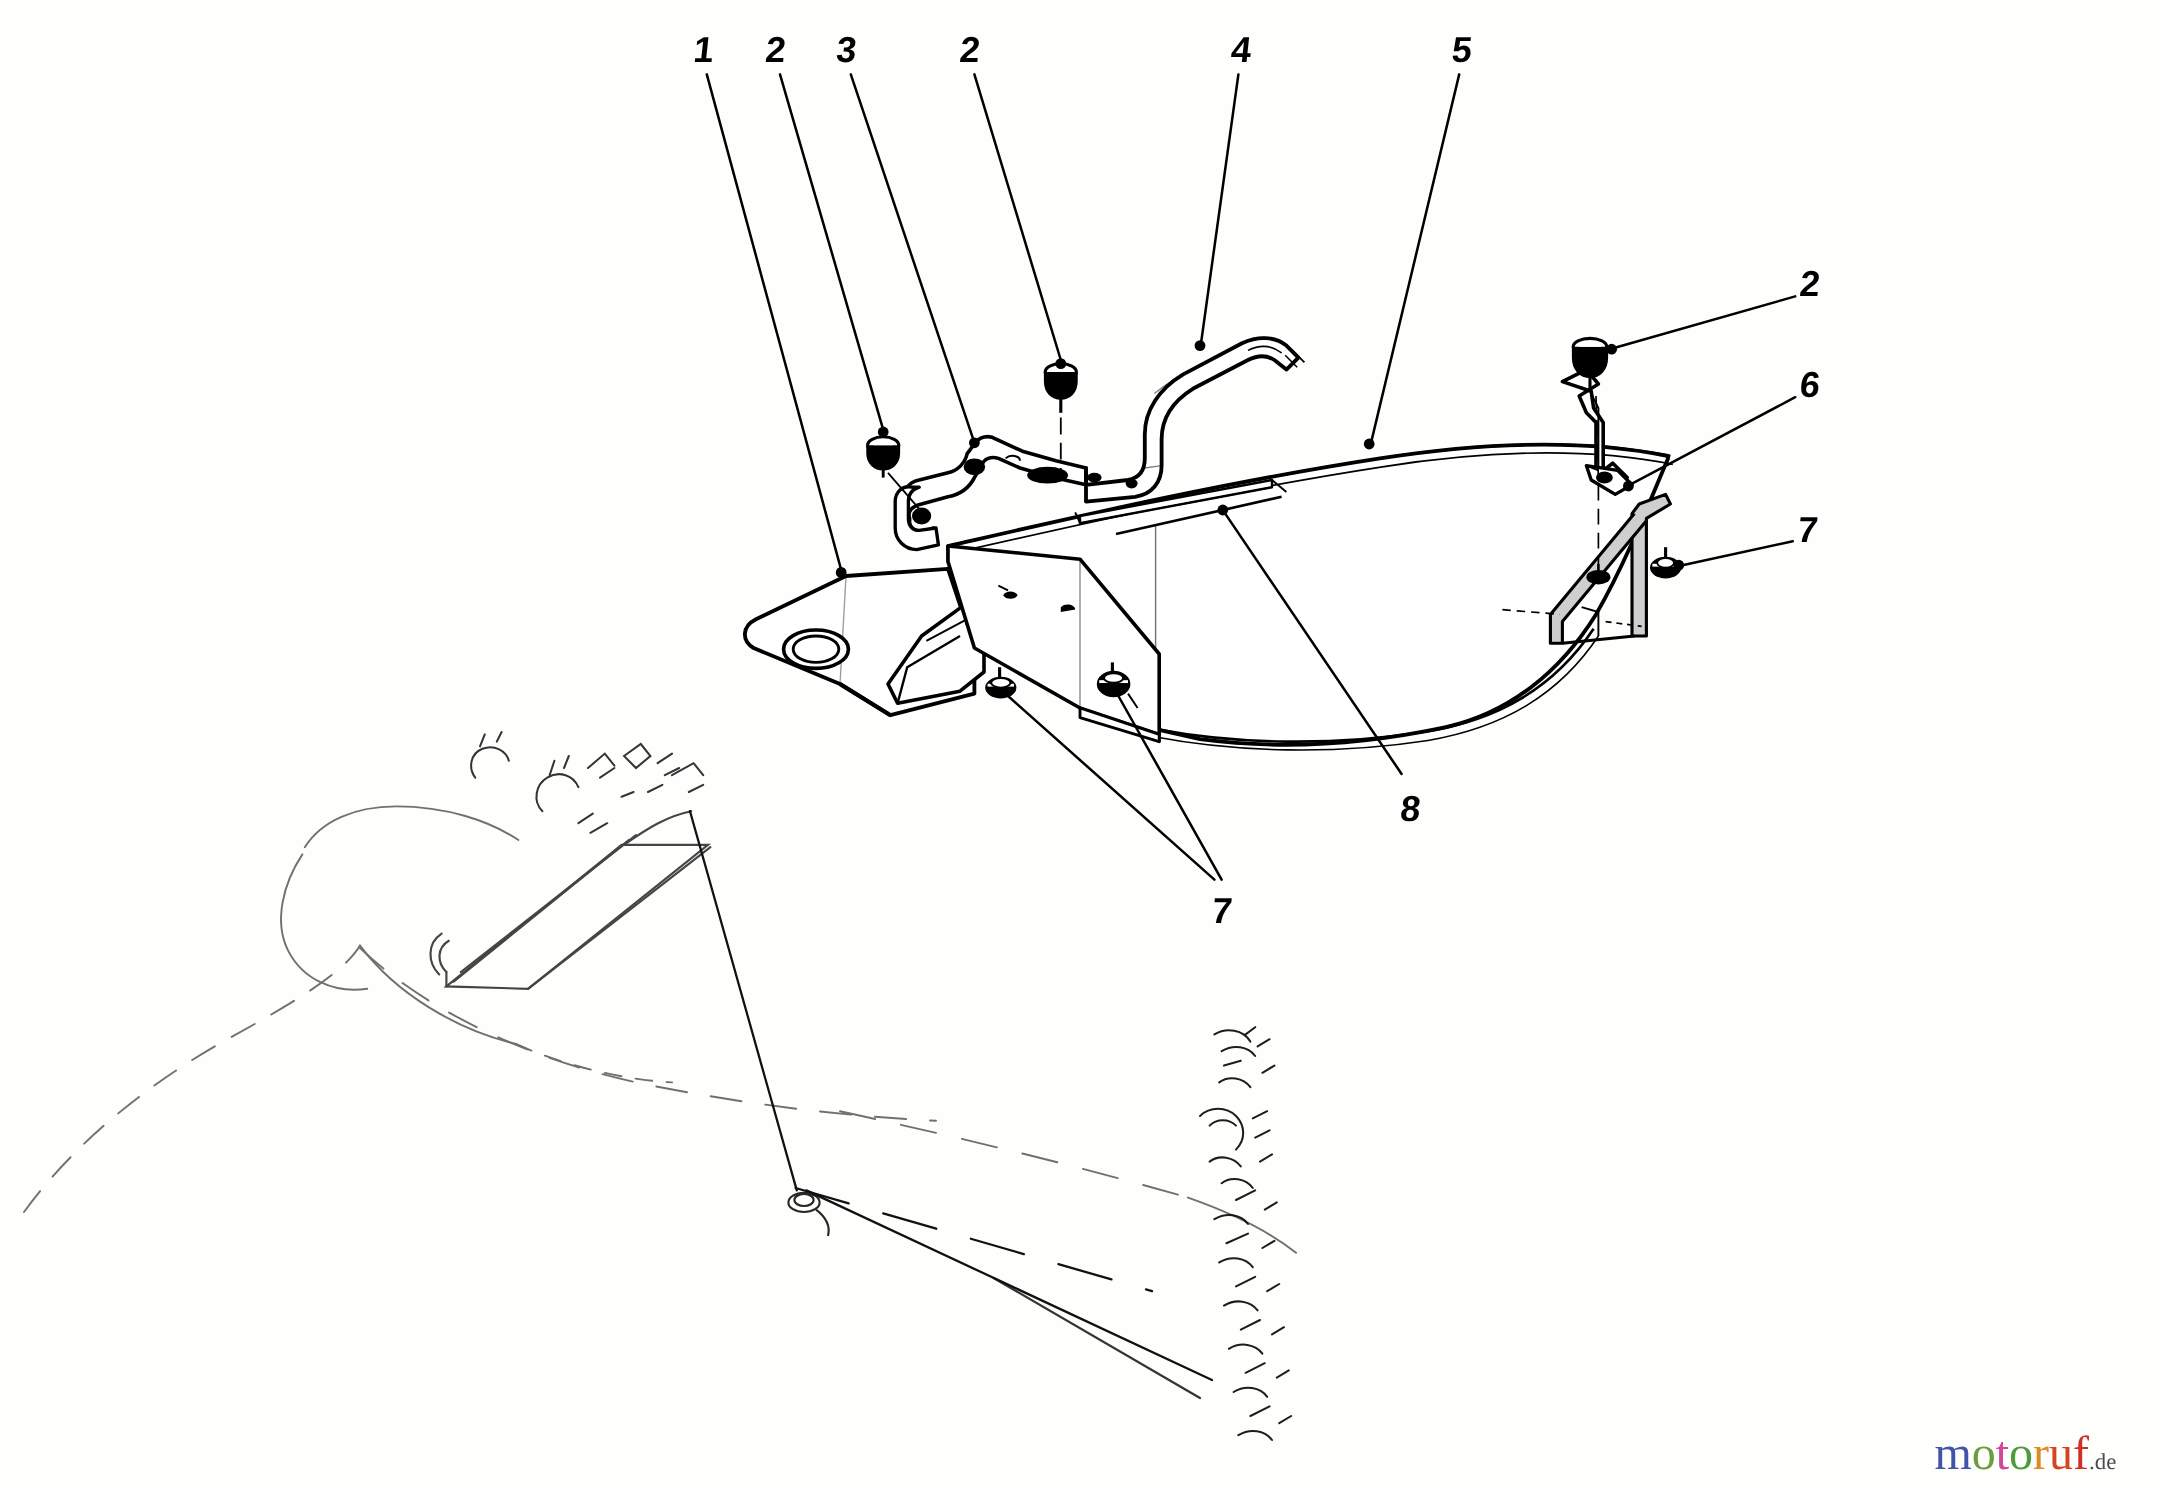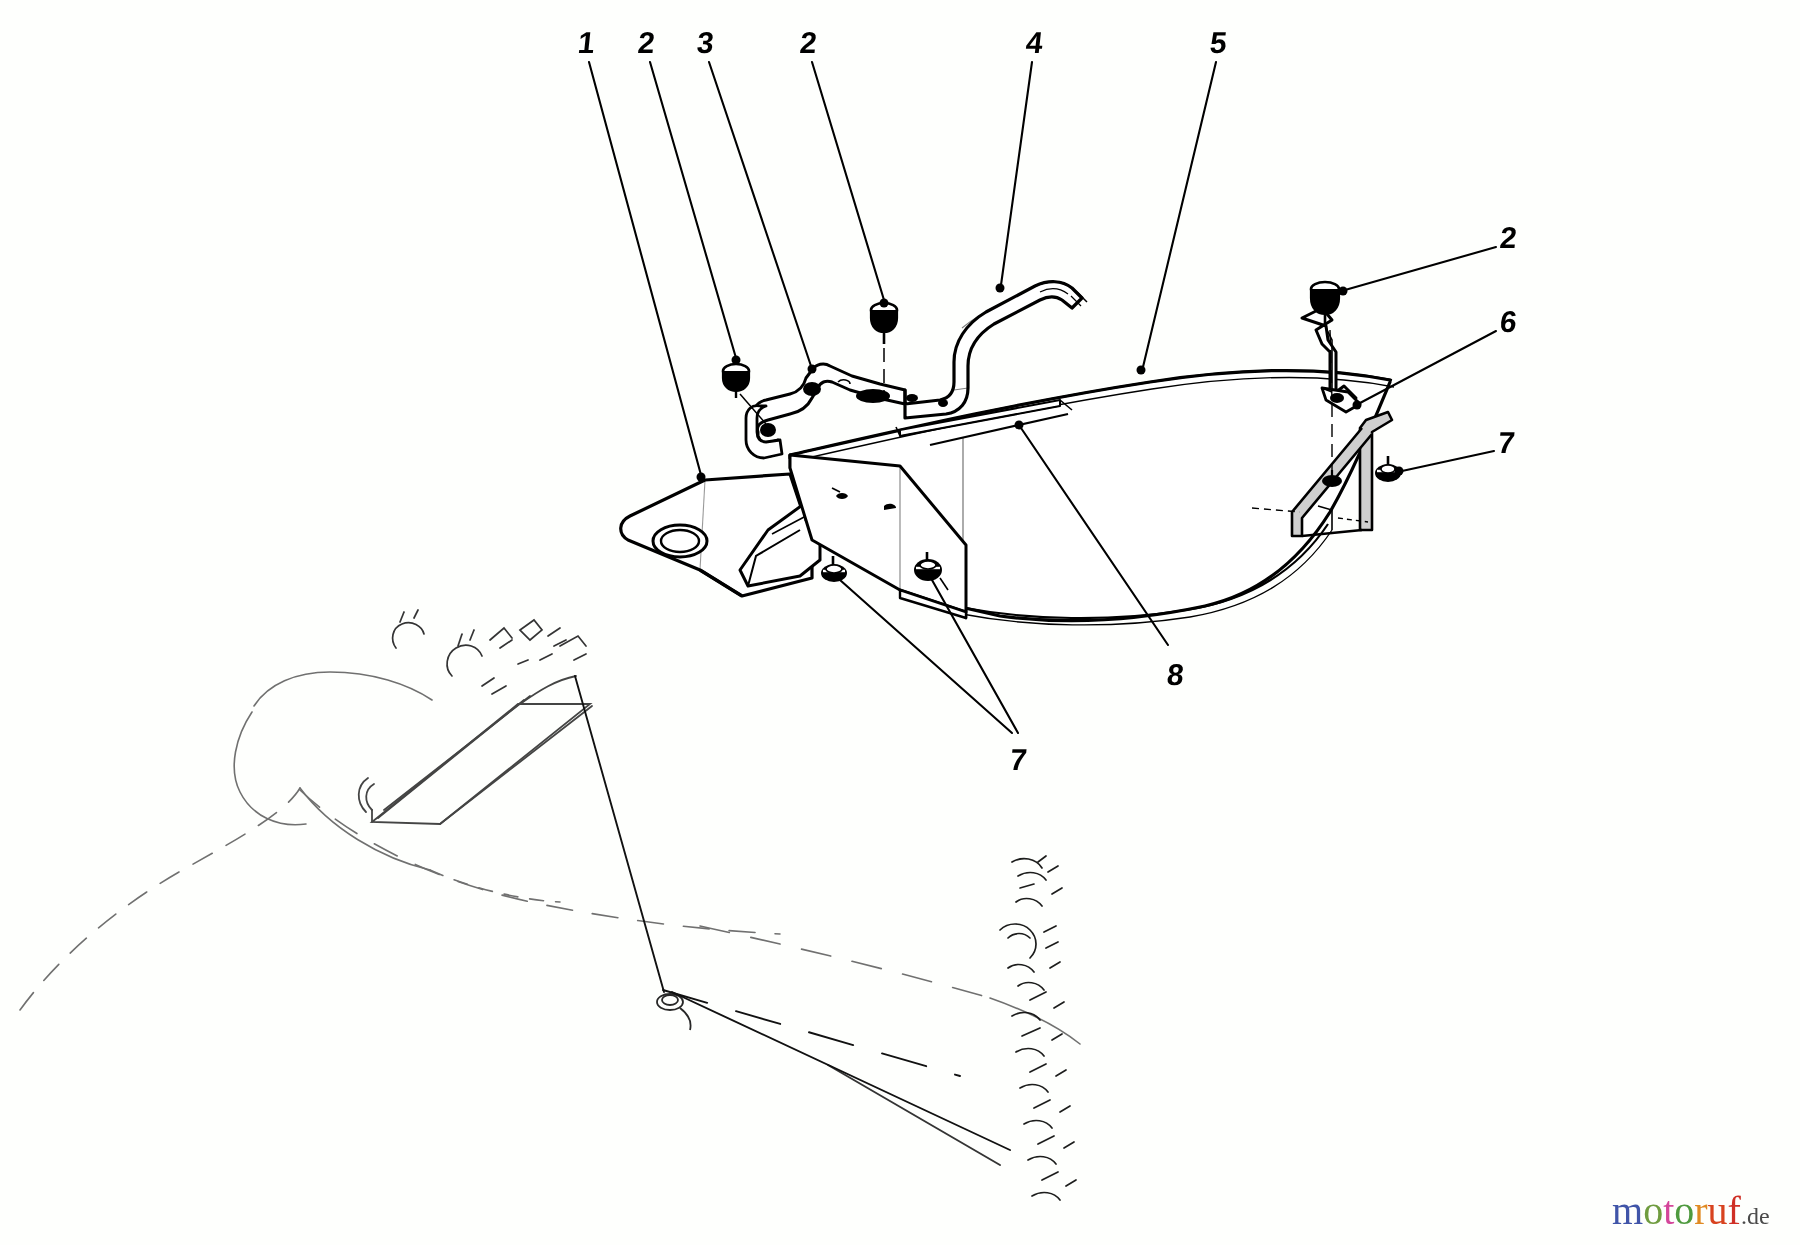--- a/index.html
+++ b/index.html
@@ -29,21 +29,21 @@
     position:absolute;
     left:1612px; top:1188px;
     width:180px;height:48px;
     font-family:"Liberation Serif", serif;
     font-size:40px;
     line-height:46px;
     white-space:nowrap;
     user-select:none;
   }
   #watermark .wm-l{font-weight:400;}
-  #watermark .wm-tld{font-size:24px;color:#4a4a4a;vertical-align:baseline;}
+  #watermark .wm-tld{font-size:19px;color:#4a4a4a;vertical-align:baseline;}
 </style>
 </head>
 <body>
 
 <div id="sheet">
 
   <svg class="layer" viewBox="0 0 1800 1245">
     <g fill="none" stroke="#1a1a1a" stroke-width="1.6" stroke-linecap="round" opacity="0.62">
 
       <path d="M 20 1010 C 60 955 120 905 186 868 C 240 838 286 812 300 788" stroke-dasharray="22 16"></path>

